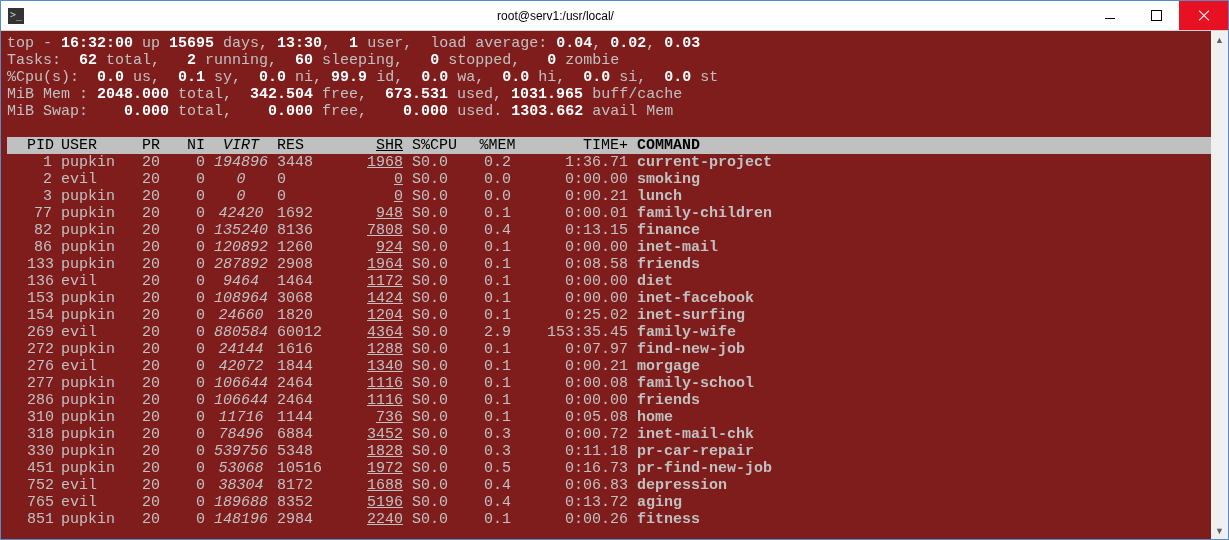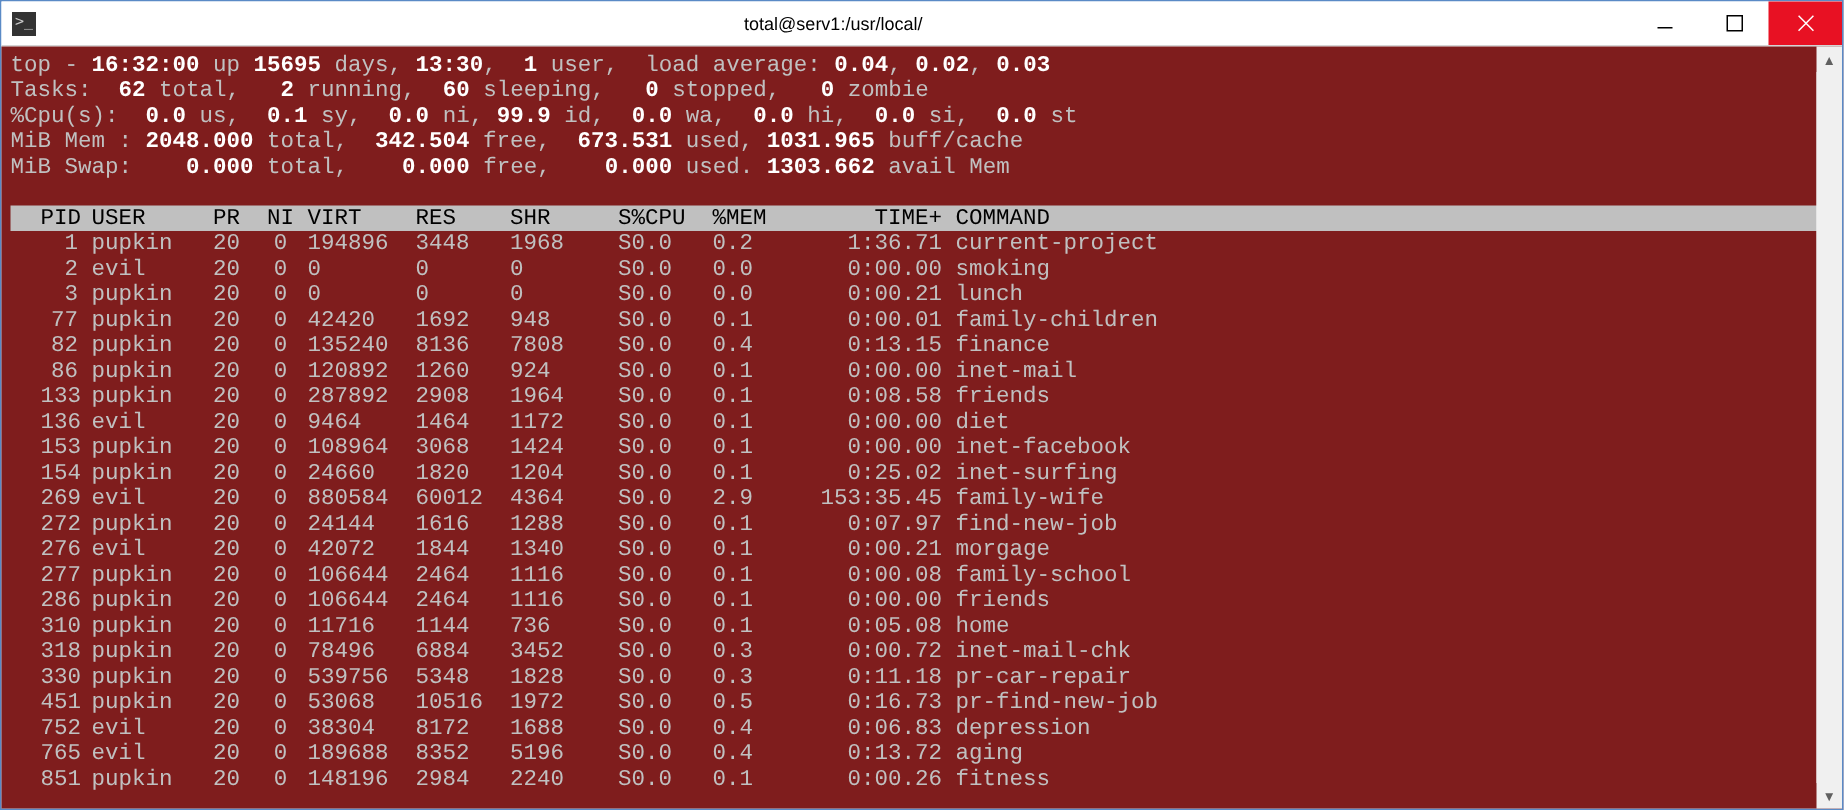--- a/index.html
+++ b/index.html
@@ -124,37 +124,37 @@
     .header-row {
       background: #c0c0c0;
       color: #000;
       display: block;
       width: 100%;
     }
     .row { display: block; }
     .c-pid   { display:inline-block; width: 5ch; text-align:right;padding-left:20px; }
     .c-user  { display:inline-block; width: 9ch; text-align:left; padding-left:1ch;}
     .c-pr    { display:inline-block; width: 4ch; text-align:center; }
-    .c-ni    { display:inline-block; width: 4ch; text-align:center; }
-    .c-virt  { display:inline-block; width: 8ch; text-align:left; }
+    .c-ni    { display:inline-block; width: 4ch; text-align:right; }
+    .c-virt  { display:inline-block; width: 8ch; text-align:center;font-style:italic; }
     .c-res   { display:inline-block; width: 7ch; text-align:left; }
-    .c-shr   { display:inline-block; width: 7ch; text-align:left; }
+    .c-shr   { display:inline-block; width: 7ch; text-align:right;text-decoration:underline; }
     .c-s     { display:inline-block; width: 2ch; text-align:left; padding-left:1ch;}
     .c-cpu   { display:inline-block; width: 6ch; }
-    .c-mem   { display:inline-block; width: 5ch; text-align:left; }
+    .c-mem   { display:inline-block; width: 5ch; text-align:center; }
     .c-time  { display:inline-block; width:10ch; text-align:right;margin-left:18px; }
-    .c-cmd   { display:inline-block; padding-left:1ch; text-align:left;}
+    .c-cmd   { display:inline-block; padding-left:1ch; text-align:left;font-weight:bold;}
   </style>
 </head>
 <body>
 
 <div class="window">
   <div class="titlebar">
     <span class="titlebar-icon"></span>
-    <span class="titlebar-title">total@serv1:/usr/local/</span>
+    <span class="titlebar-title">root@serv1:/usr/local/</span>
     <div class="titlebar-buttons">
       <div class="titlebar-btn minimize"></div>
       <div class="titlebar-btn maximize"></div>
       <div class="titlebar-btn close"></div>
     </div>
   </div>
 
   <div class="terminal"><span class="row"><span>top - </span><span class="bold-white">16:32:00</span><span> up </span><span class="bold-white">15695</span><span> days, </span><span class="bold-white">13:30</span><span>,  </span><span class="bold-white">1</span><span> user,  load average: </span><span class="bold-white">0.04</span><span>, </span><span class="bold-white">0.02</span><span>, </span><span class="bold-white">0.03</span></span><span class="row"><span>Tasks: </span><span class="bold-white"> 62</span><span> total,   </span><span class="bold-white">2</span><span> running,  </span><span class="bold-white">60</span><span> sleeping,   </span><span class="bold-white">0</span><span> stopped,   </span><span class="bold-white">0</span><span> zombie</span></span><span class="row"><span>%Cpu(s):  </span><span class="bold-white">0.0</span><span> us,  </span><span class="bold-white">0.1</span><span> sy,  </span><span class="bold-white">0.0</span><span> ni, </span><span class="bold-white">99.9</span><span> id,  </span><span class="bold-white">0.0</span><span> wa,  </span><span class="bold-white">0.0</span><span> hi,  </span><span class="bold-white">0.0</span><span> si,  </span><span class="bold-white">0.0</span><span> st</span></span><span class="row"><span>MiB Mem : </span><span class="bold-white">2048.000</span><span> total,  </span><span class="bold-white">342.504</span><span> free,  </span><span class="bold-white">673.531</span><span> used, </span><span class="bold-white">1031.965</span><span> buff/cache</span></span><span class="row"><span>MiB Swap:    </span><span class="bold-white">0.000</span><span> total,    </span><span class="bold-white">0.000</span><span> free,    </span><span class="bold-white">0.000</span><span> used. </span><span class="bold-white">1303.662</span><span> avail Mem</span></span><span class="row"> </span><span class="header-row"><span class="c-pid">PID</span><span class="c-user">USER</span><span class="c-pr">PR</span><span class="c-ni">NI</span><span class="c-virt">VIRT</span><span class="c-res">RES</span><span class="c-shr">SHR</span><span class="c-s">S</span><span class="c-cpu">%CPU</span><span class="c-mem">%MEM</span><span class="c-time">TIME+</span><span class="c-cmd">COMMAND</span></span><span class="row"><span class="c-pid">1</span><span class="c-user">pupkin</span><span class="c-pr">20</span><span class="c-ni">0</span><span class="c-virt">194896</span><span class="c-res">3448</span><span class="c-shr">1968</span><span class="c-s">S</span><span class="c-cpu">0.0</span><span class="c-mem">0.2</span><span class="c-time">1:36.71</span><span class="c-cmd">current-project</span></span><span class="row"><span class="c-pid">2</span><span class="c-user">evil</span><span class="c-pr">20</span><span class="c-ni">0</span><span class="c-virt">0</span><span class="c-res">0</span><span class="c-shr">0</span><span class="c-s">S</span><span class="c-cpu">0.0</span><span class="c-mem">0.0</span><span class="c-time">0:00.00</span><span class="c-cmd">smoking</span></span><span class="row"><span class="c-pid">3</span><span class="c-user">pupkin</span><span class="c-pr">20</span><span class="c-ni">0</span><span class="c-virt">0</span><span class="c-res">0</span><span class="c-shr">0</span><span class="c-s">S</span><span class="c-cpu">0.0</span><span class="c-mem">0.0</span><span class="c-time">0:00.21</span><span class="c-cmd">lunch</span></span><span class="row"><span class="c-pid">77</span><span class="c-user">pupkin</span><span class="c-pr">20</span><span class="c-ni">0</span><span class="c-virt">42420</span><span class="c-res">1692</span><span class="c-shr">948</span><span class="c-s">S</span><span class="c-cpu">0.0</span><span class="c-mem">0.1</span><span class="c-time">0:00.01</span><span class="c-cmd">family-children</span></span><span class="row"><span class="c-pid">82</span><span class="c-user">pupkin</span><span class="c-pr">20</span><span class="c-ni">0</span><span class="c-virt">135240</span><span class="c-res">8136</span><span class="c-shr">7808</span><span class="c-s">S</span><span class="c-cpu">0.0</span><span class="c-mem">0.4</span><span class="c-time">0:13.15</span><span class="c-cmd">finance</span></span><span class="row"><span class="c-pid">86</span><span class="c-user">pupkin</span><span class="c-pr">20</span><span class="c-ni">0</span><span class="c-virt">120892</span><span class="c-res">1260</span><span class="c-shr">924</span><span class="c-s">S</span><span class="c-cpu">0.0</span><span class="c-mem">0.1</span><span class="c-time">0:00.00</span><span class="c-cmd">inet-mail</span></span><span class="row"><span class="c-pid">133</span><span class="c-user">pupkin</span><span class="c-pr">20</span><span class="c-ni">0</span><span class="c-virt">287892</span><span class="c-res">2908</span><span class="c-shr">1964</span><span class="c-s">S</span><span class="c-cpu">0.0</span><span class="c-mem">0.1</span><span class="c-time">0:08.58</span><span class="c-cmd">friends</span></span><span class="row"><span class="c-pid">136</span><span class="c-user">evil</span><span class="c-pr">20</span><span class="c-ni">0</span><span class="c-virt">9464</span><span class="c-res">1464</span><span class="c-shr">1172</span><span class="c-s">S</span><span class="c-cpu">0.0</span><span class="c-mem">0.1</span><span class="c-time">0:00.00</span><span class="c-cmd">diet</span></span><span class="row"><span class="c-pid">153</span><span class="c-user">pupkin</span><span class="c-pr">20</span><span class="c-ni">0</span><span class="c-virt">108964</span><span class="c-res">3068</span><span class="c-shr">1424</span><span class="c-s">S</span><span class="c-cpu">0.0</span><span class="c-mem">0.1</span><span class="c-time">0:00.00</span><span class="c-cmd">inet-facebook</span></span><span class="row"><span class="c-pid">154</span><span class="c-user">pupkin</span><span class="c-pr">20</span><span class="c-ni">0</span><span class="c-virt">24660</span><span class="c-res">1820</span><span class="c-shr">1204</span><span class="c-s">S</span><span class="c-cpu">0.0</span><span class="c-mem">0.1</span><span class="c-time">0:25.02</span><span class="c-cmd">inet-surfing</span></span><span class="row"><span class="c-pid">269</span><span class="c-user">evil</span><span class="c-pr">20</span><span class="c-ni">0</span><span class="c-virt">880584</span><span class="c-res">60012</span><span class="c-shr">4364</span><span class="c-s">S</span><span class="c-cpu">0.0</span><span class="c-mem">2.9</span><span class="c-time">153:35.45</span><span class="c-cmd">family-wife</span></span><span class="row"><span class="c-pid">272</span><span class="c-user">pupkin</span><span class="c-pr">20</span><span class="c-ni">0</span><span class="c-virt">24144</span><span class="c-res">1616</span><span class="c-shr">1288</span><span class="c-s">S</span><span class="c-cpu">0.0</span><span class="c-mem">0.1</span><span class="c-time">0:07.97</span><span class="c-cmd">find-new-job</span></span><span class="row"><span class="c-pid">276</span><span class="c-user">evil</span><span class="c-pr">20</span><span class="c-ni">0</span><span class="c-virt">42072</span><span class="c-res">1844</span><span class="c-shr">1340</span><span class="c-s">S</span><span class="c-cpu">0.0</span><span class="c-mem">0.1</span><span class="c-time">0:00.21</span><span class="c-cmd">morgage</span></span><span class="row"><span class="c-pid">277</span><span class="c-user">pupkin</span><span class="c-pr">20</span><span class="c-ni">0</span><span class="c-virt">106644</span><span class="c-res">2464</span><span class="c-shr">1116</span><span class="c-s">S</span><span class="c-cpu">0.0</span><span class="c-mem">0.1</span><span class="c-time">0:00.08</span><span class="c-cmd">family-school</span></span><span class="row"><span class="c-pid">286</span><span class="c-user">pupkin</span><span class="c-pr">20</span><span class="c-ni">0</span><span class="c-virt">106644</span><span class="c-res">2464</span><span class="c-shr">1116</span><span class="c-s">S</span><span class="c-cpu">0.0</span><span class="c-mem">0.1</span><span class="c-time">0:00.00</span><span class="c-cmd">friends</span></span><span class="row"><span class="c-pid">310</span><span class="c-user">pupkin</span><span class="c-pr">20</span><span class="c-ni">0</span><span class="c-virt">11716</span><span class="c-res">1144</span><span class="c-shr">736</span><span class="c-s">S</span><span class="c-cpu">0.0</span><span class="c-mem">0.1</span><span class="c-time">0:05.08</span><span class="c-cmd">home</span></span><span class="row"><span class="c-pid">318</span><span class="c-user">pupkin</span><span class="c-pr">20</span><span class="c-ni">0</span><span class="c-virt">78496</span><span class="c-res">6884</span><span class="c-shr">3452</span><span class="c-s">S</span><span class="c-cpu">0.0</span><span class="c-mem">0.3</span><span class="c-time">0:00.72</span><span class="c-cmd">inet-mail-chk</span></span><span class="row"><span class="c-pid">330</span><span class="c-user">pupkin</span><span class="c-pr">20</span><span class="c-ni">0</span><span class="c-virt">539756</span><span class="c-res">5348</span><span class="c-shr">1828</span><span class="c-s">S</span><span class="c-cpu">0.0</span><span class="c-mem">0.3</span><span class="c-time">0:11.18</span><span class="c-cmd">pr-car-repair</span></span><span class="row"><span class="c-pid">451</span><span class="c-user">pupkin</span><span class="c-pr">20</span><span class="c-ni">0</span><span class="c-virt">53068</span><span class="c-res">10516</span><span class="c-shr">1972</span><span class="c-s">S</span><span class="c-cpu">0.0</span><span class="c-mem">0.5</span><span class="c-time">0:16.73</span><span class="c-cmd">pr-find-new-job</span></span><span class="row"><span class="c-pid">752</span><span class="c-user">evil</span><span class="c-pr">20</span><span class="c-ni">0</span><span class="c-virt">38304</span><span class="c-res">8172</span><span class="c-shr">1688</span><span class="c-s">S</span><span class="c-cpu">0.0</span><span class="c-mem">0.4</span><span class="c-time">0:06.83</span><span class="c-cmd">depression</span></span><span class="row"><span class="c-pid">765</span><span class="c-user">evil</span><span class="c-pr">20</span><span class="c-ni">0</span><span class="c-virt">189688</span><span class="c-res">8352</span><span class="c-shr">5196</span><span class="c-s">S</span><span class="c-cpu">0.0</span><span class="c-mem">0.4</span><span class="c-time">0:13.72</span><span class="c-cmd">aging</span></span><span class="row"><span class="c-pid">851</span><span class="c-user">pupkin</span><span class="c-pr">20</span><span class="c-ni">0</span><span class="c-virt">148196</span><span class="c-res">2984</span><span class="c-shr">2240</span><span class="c-s">S</span><span class="c-cpu">0.0</span><span class="c-mem">0.1</span><span class="c-time">0:00.26</span><span class="c-cmd">fitness</span></span></div>
 
   <div class="scrollbar">

